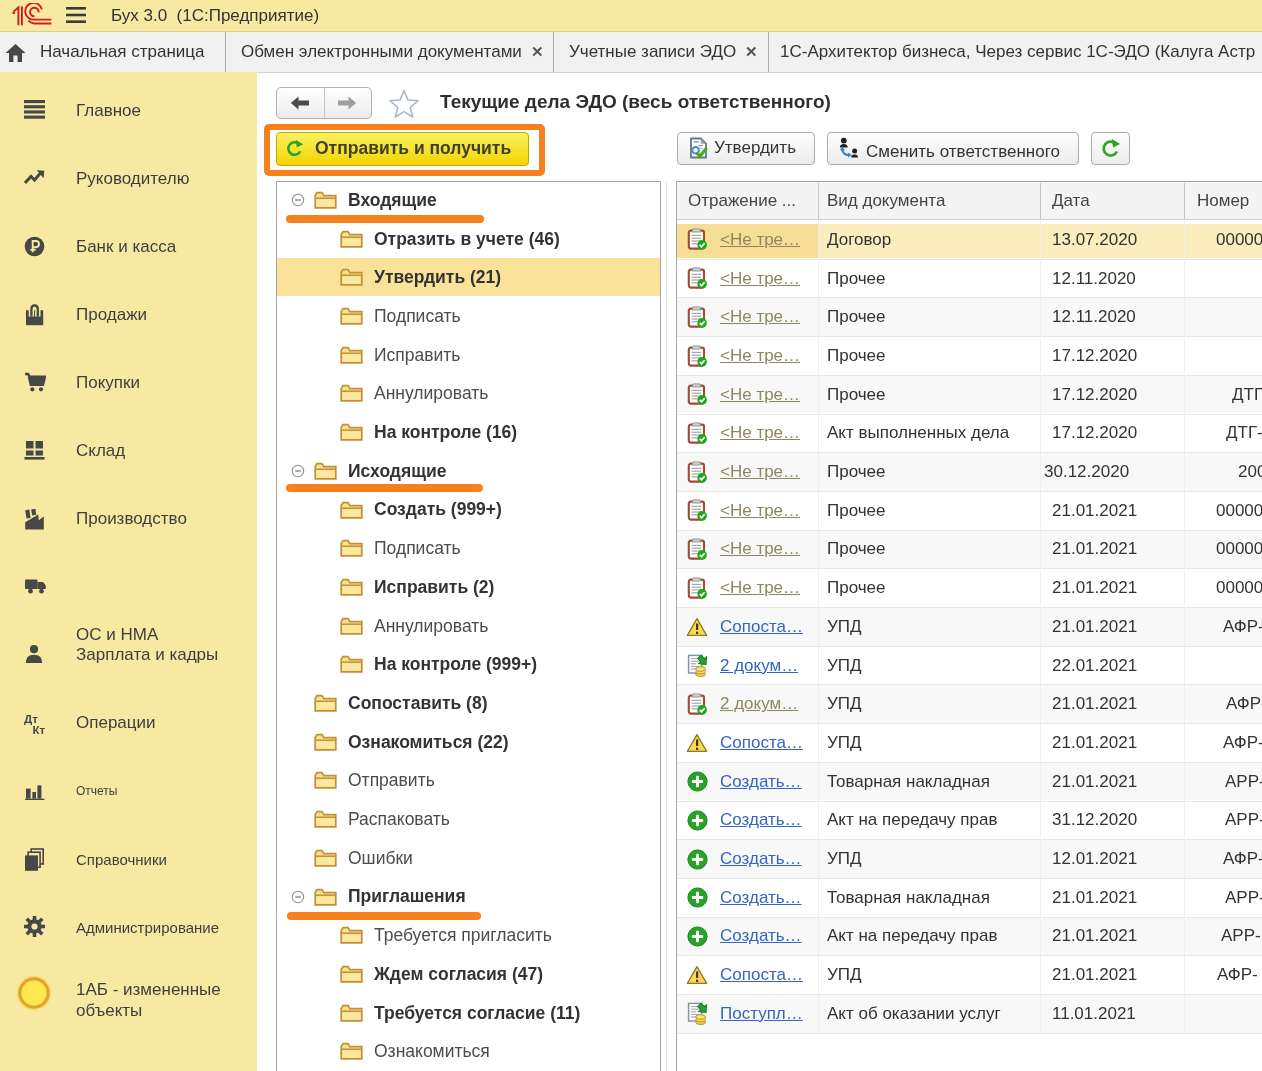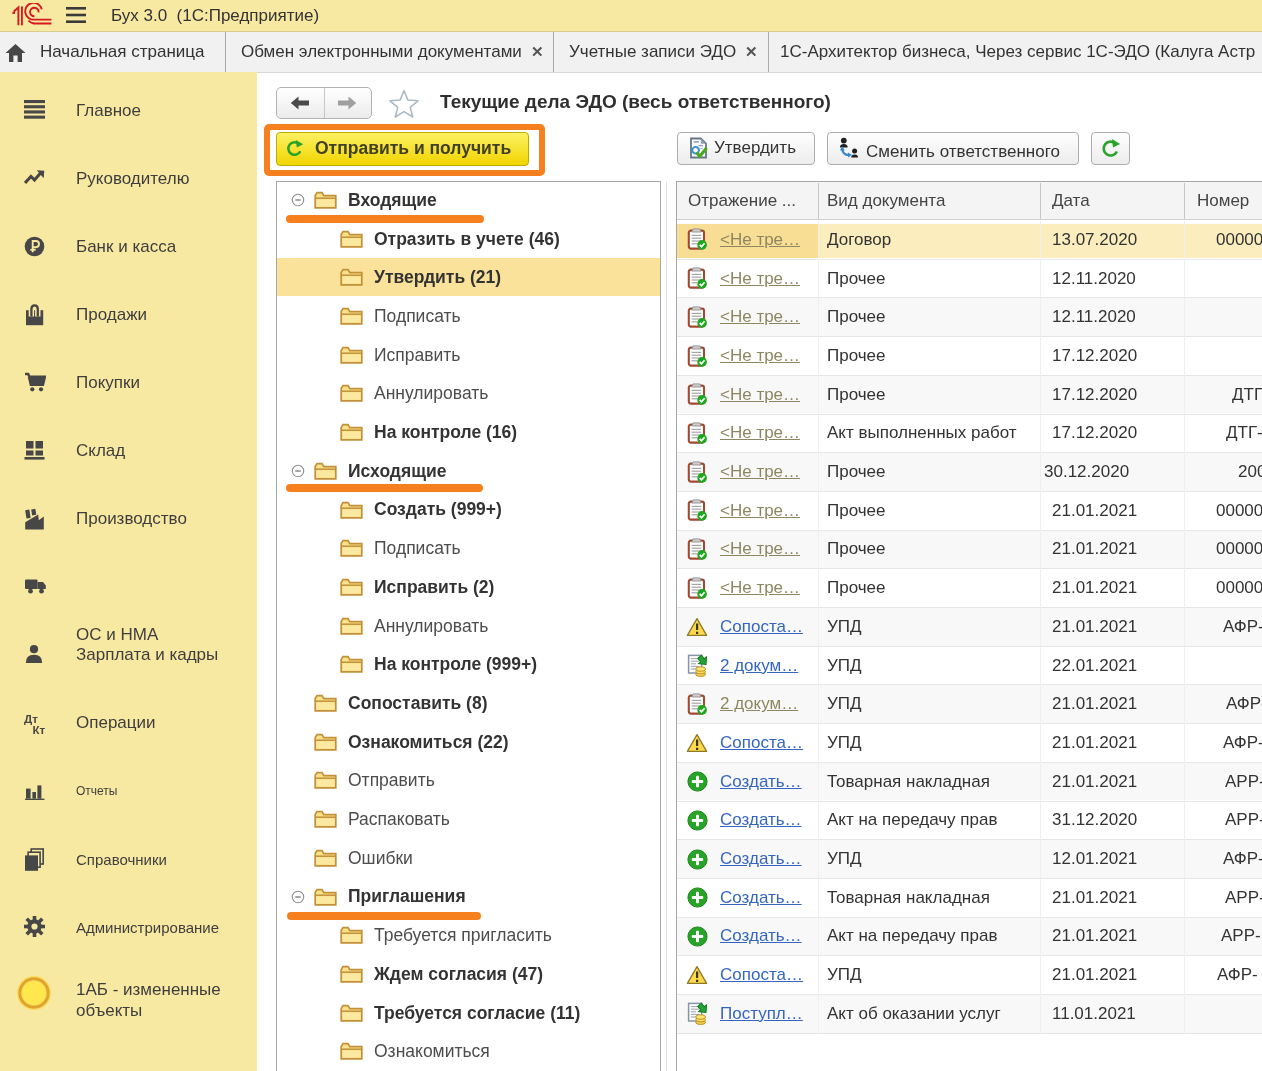--- a/index.html
+++ b/index.html
@@ -427,21 +427,21 @@
       <g stroke="#a5a5a5" stroke-width="1.2">
         <path d="M4.6 7.4 H14.2"></path>
         <path d="M4.6 10.2 H14.2"></path>
         <path d="M4.6 13.0 H14.2"></path>
         <path d="M4.6 15.8 H10.6"></path>
       </g>
       <circle cx="15.1" cy="16.9" r="4.8" fill="#1ea71e"></circle>
       <path d="M12.7 16.9 L14.5 18.8 L17.6 15.2" fill="none" stroke="#ffffff" stroke-width="1.7"></path>
     </svg></div>
 <div class="abs vc" style="left:720px;top:414.5px;height:37.7px;font-size:17px;color:#8c8760;text-decoration:underline;white-space:nowrap;">&lt;Не тре…</div>
-<div class="abs vc" style="left:827px;top:414.5px;height:37.7px;font-size:17px;color:#333;white-space:nowrap;">Акт выполненных работ</div>
+<div class="abs vc" style="left:827px;top:414.5px;height:37.7px;font-size:17px;color:#333;white-space:nowrap;">Акт выполненных дела</div>
 <div class="abs vc" style="left:1052px;top:414.5px;height:37.7px;font-size:17px;color:#333;">17.12.2020</div>
 <div class="abs vc" style="left:1226px;top:414.5px;height:37.7px;font-size:17px;color:#333;white-space:nowrap;">ДТГ-0</div>
 <div class="abs" style="left:677px;top:453.2px;width:585px;height:37.7px;background:#f8f8f8;"></div>
 <div class="abs" style="left:677px;top:490.9px;width:585px;height:1px;background:#e7e7e7;"></div>
 <div class="abs" style="left:687px;top:460.6px;"><svg width="22" height="22" viewBox="0 0 22 22" style="">
       <rect x="1.8" y="2.6" width="15.2" height="18" rx="2" fill="#ffffff" stroke="#a04a33" stroke-width="2.1"></rect>
       <path d="M6.0 0.9 H12.8 L14.0 4.0 H4.8 Z" fill="#cfcfcf" stroke="#8f8f8f" stroke-width="0.9"></path>
       <g stroke="#a5a5a5" stroke-width="1.2">
         <path d="M4.6 7.4 H14.2"></path>
         <path d="M4.6 10.2 H14.2"></path>

